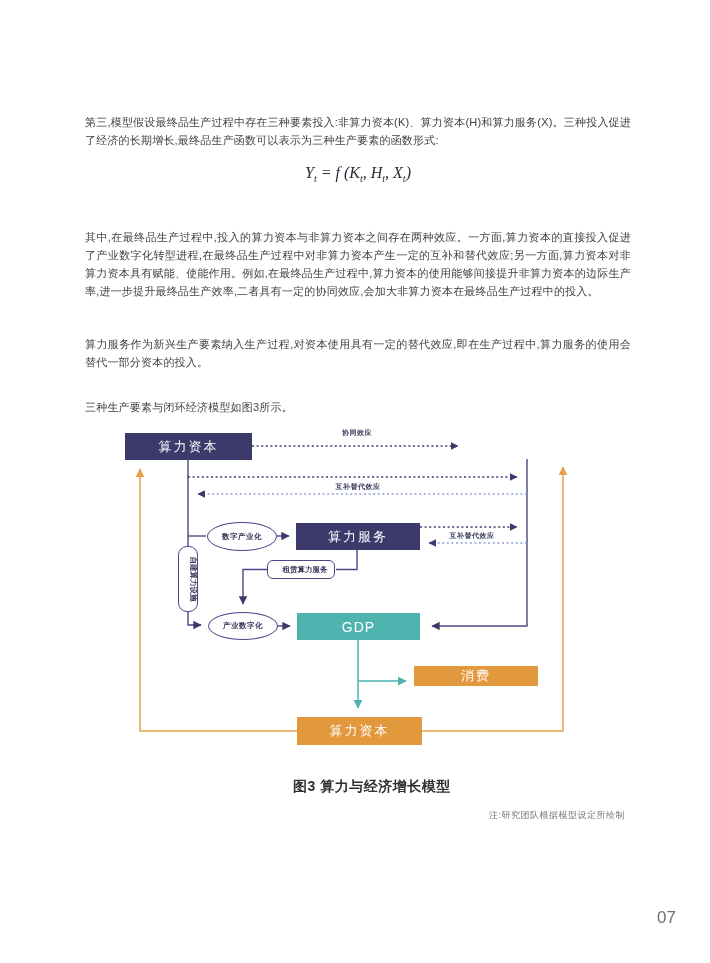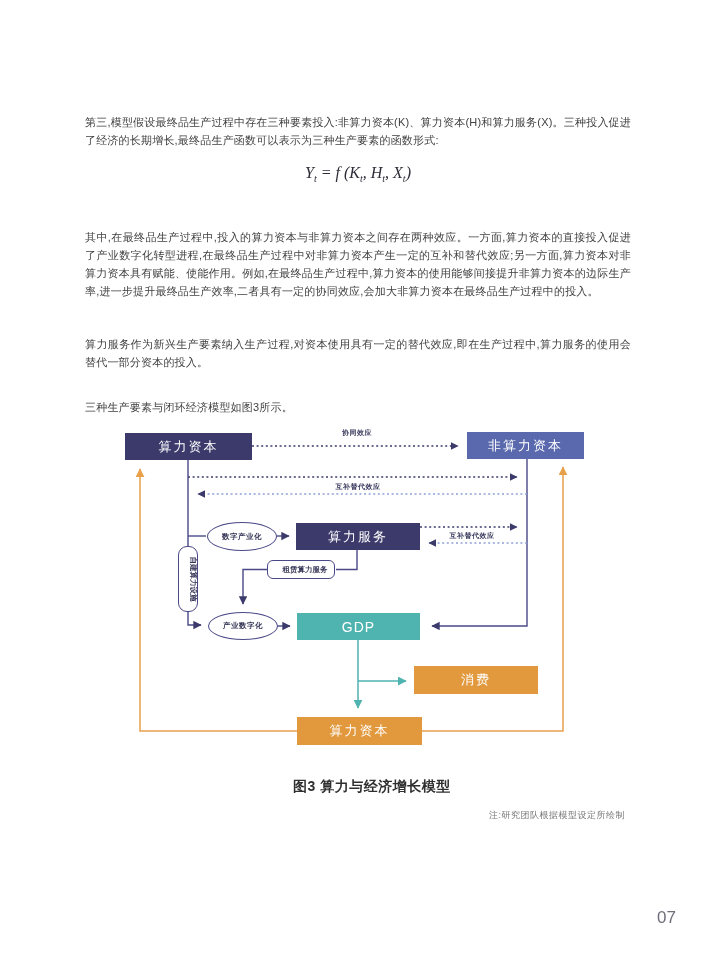--- a/index.html
+++ b/index.html
@@ -95,24 +95,23 @@
       <path d="M358,256 H406" fill="none" stroke="#4fb3b0" stroke-width="1.5" marker-end="url(#aTeal)"></path>
 
       <path d="M252,21 H458" fill="none" stroke="#3b3a6b" stroke-width="1.3" stroke-dasharray="2 2.6" marker-end="url(#aNavy)"></path>
       <path d="M188,52 H517" fill="none" stroke="#3b3a6b" stroke-width="1.3" stroke-dasharray="2 2.6" marker-end="url(#aNavy)"></path>
       <path d="M527,69 H198" fill="none" stroke="#8fa0d6" stroke-width="1.3" stroke-dasharray="2 2.6" marker-end="url(#aNavy)"></path>
       <path d="M420,102 H517" fill="none" stroke="#3b3a6b" stroke-width="1.3" stroke-dasharray="2 2.6" marker-end="url(#aNavy)"></path>
       <path d="M527,118 H429" fill="none" stroke="#8fa0d6" stroke-width="1.3" stroke-dasharray="2 2.6" marker-end="url(#aNavy)"></path>
     </svg>
 
     <div class="node navy" style="left:125px; top:8px;   width:127px; height:27px;">算力资本</div>
-    <div class="node peri" style="left:467px; top:7px;   width:117px; height:27px;">非算力资本</div>
     <div class="node navy" style="left:296px; top:98px;  width:124px; height:27px;">算力服务</div>
     <div class="node teal" style="left:297px; top:188px; width:123px; height:27px;">GDP</div>
-    <div class="node orange" style="left:414px; top:241px; width:124px; height:28px;">消费</div>
+    <div class="node orange" style="left:414px; top:241px; width:124px; height:20px;">消费</div>
     <div class="node orange" style="left:297px; top:292px; width:125px; height:28px;">算力资本</div>
 
     <div class="ellipse" style="left:207px; top:97px;  width:70px; height:29px;">数字产业化</div>
     <div class="ellipse" style="left:208px; top:187px; width:70px; height:28px;">产业数字化</div>
 
     <div class="pill" style="left:267px; top:135px; width:68px; height:19px;">租赁算力服务</div>
     <div class="pill vertical" style="left:178px; top:121px; width:20px; height:66px;">
       <span>自建算力设施</span>
     </div>
 

